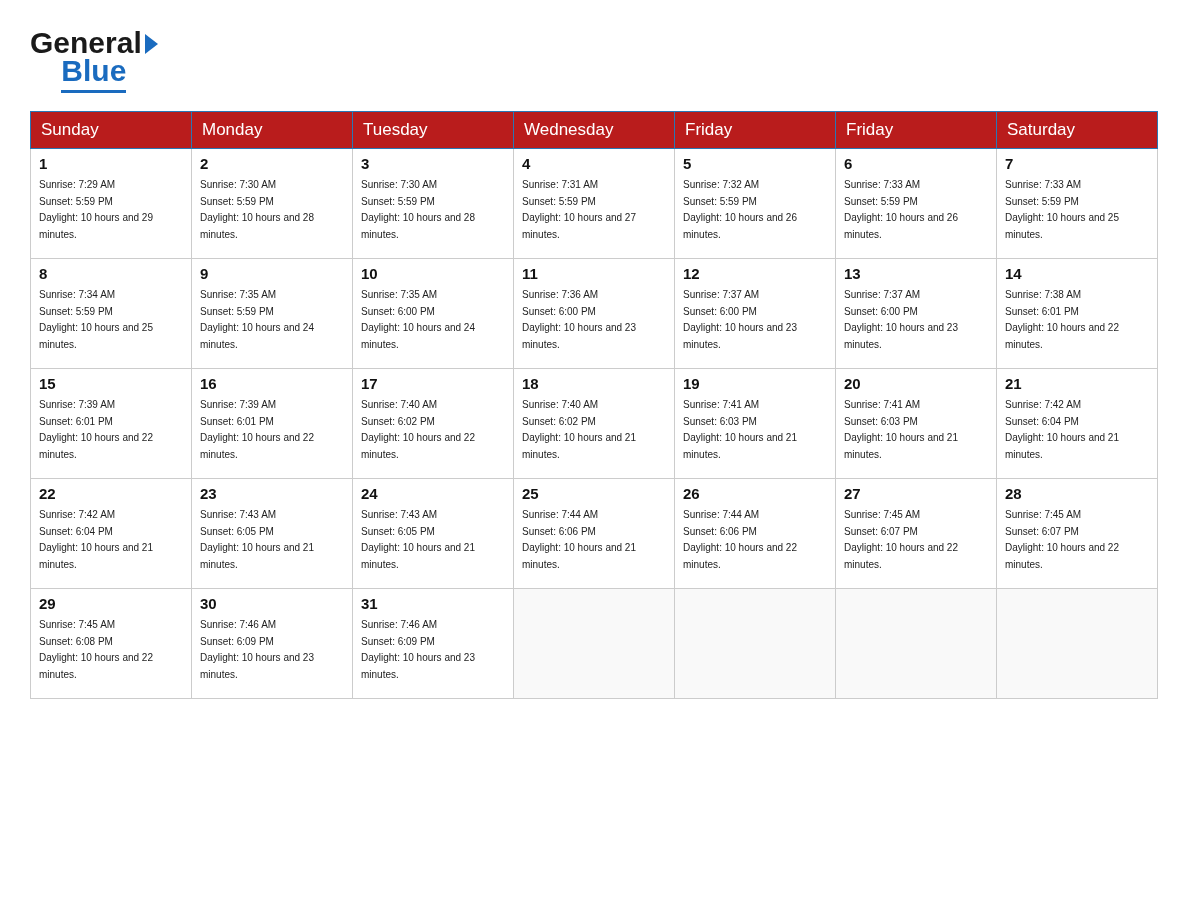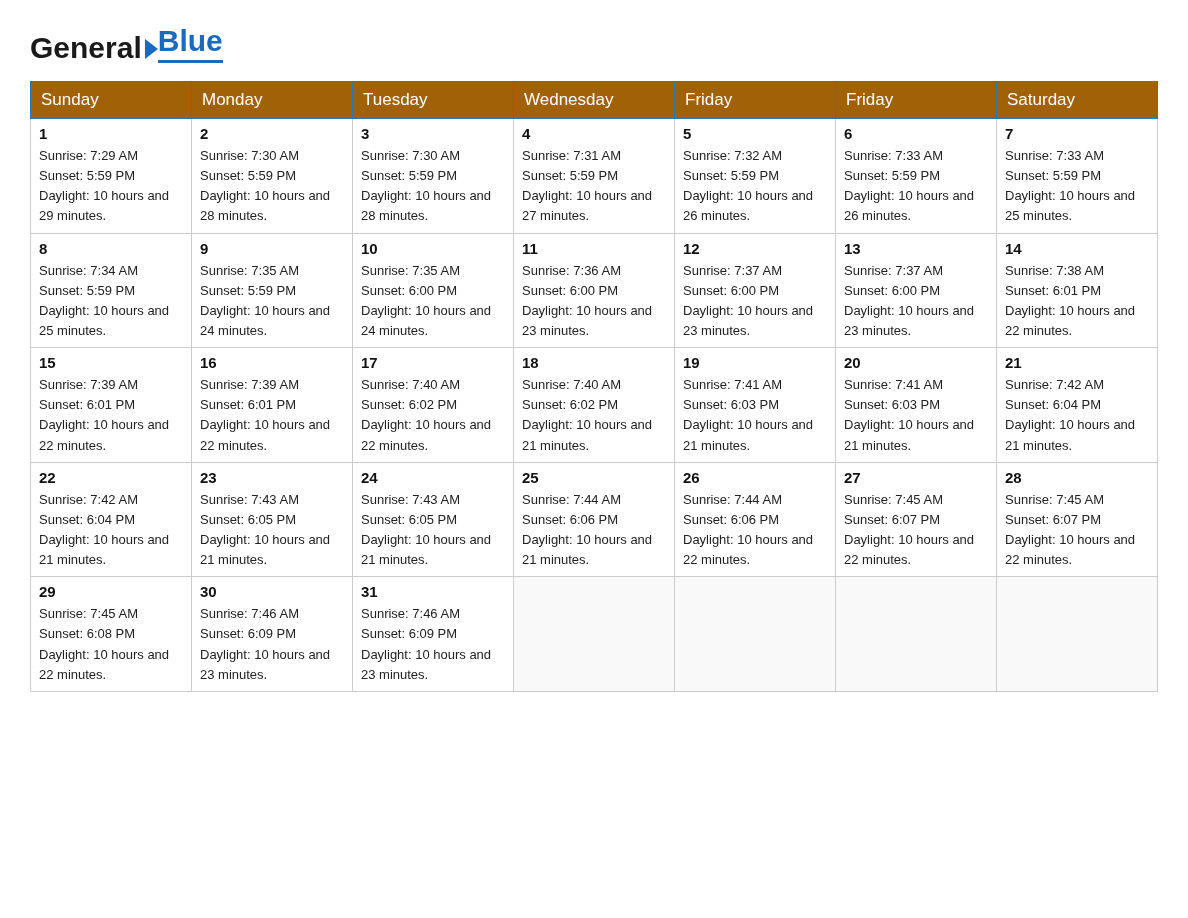--- a/index.html
+++ b/index.html
@@ -29,21 +29,21 @@
       font-size: 22px;
       color: #444;
       margin-top: 4px;
     }
     .calendar {
       width: 100%;
       border-collapse: collapse;
       table-layout: fixed;
     }
     .calendar th {
-      background: #a16207;
+      background: #b91c1c;
       color: #fff;
       font-size: 17px;
       font-weight: normal;
       padding: 8px 10px;
       text-align: left;
       border: 1px solid #2977b5;
     }
     .calendar td {
       border: 1px solid #ccc;
       vertical-align: top;
@@ -57,28 +57,28 @@
       background: #f9f9f9;
     }
     .day-num {
       font-size: 15px;
       font-weight: bold;
       color: #111;
       margin-bottom: 4px;
       display: block;
     }
     .day-info {
-      font-size: 13px;
+      font-size: 10px;
       color: #222;
       line-height: 1.55;
     }
     .logo-wrapper {
       display: flex;
-      flex-direction: row;
-      align-items: flex-end;
+      flex-direction: column;
+      align-items: center;
       padding-top: 8px;
     }
     .logo-top {
       display: flex;
       align-items: center;
       font-size: 30px;
       font-weight: bold;
       color: #1a1a1a;
       line-height: 1;
     }

